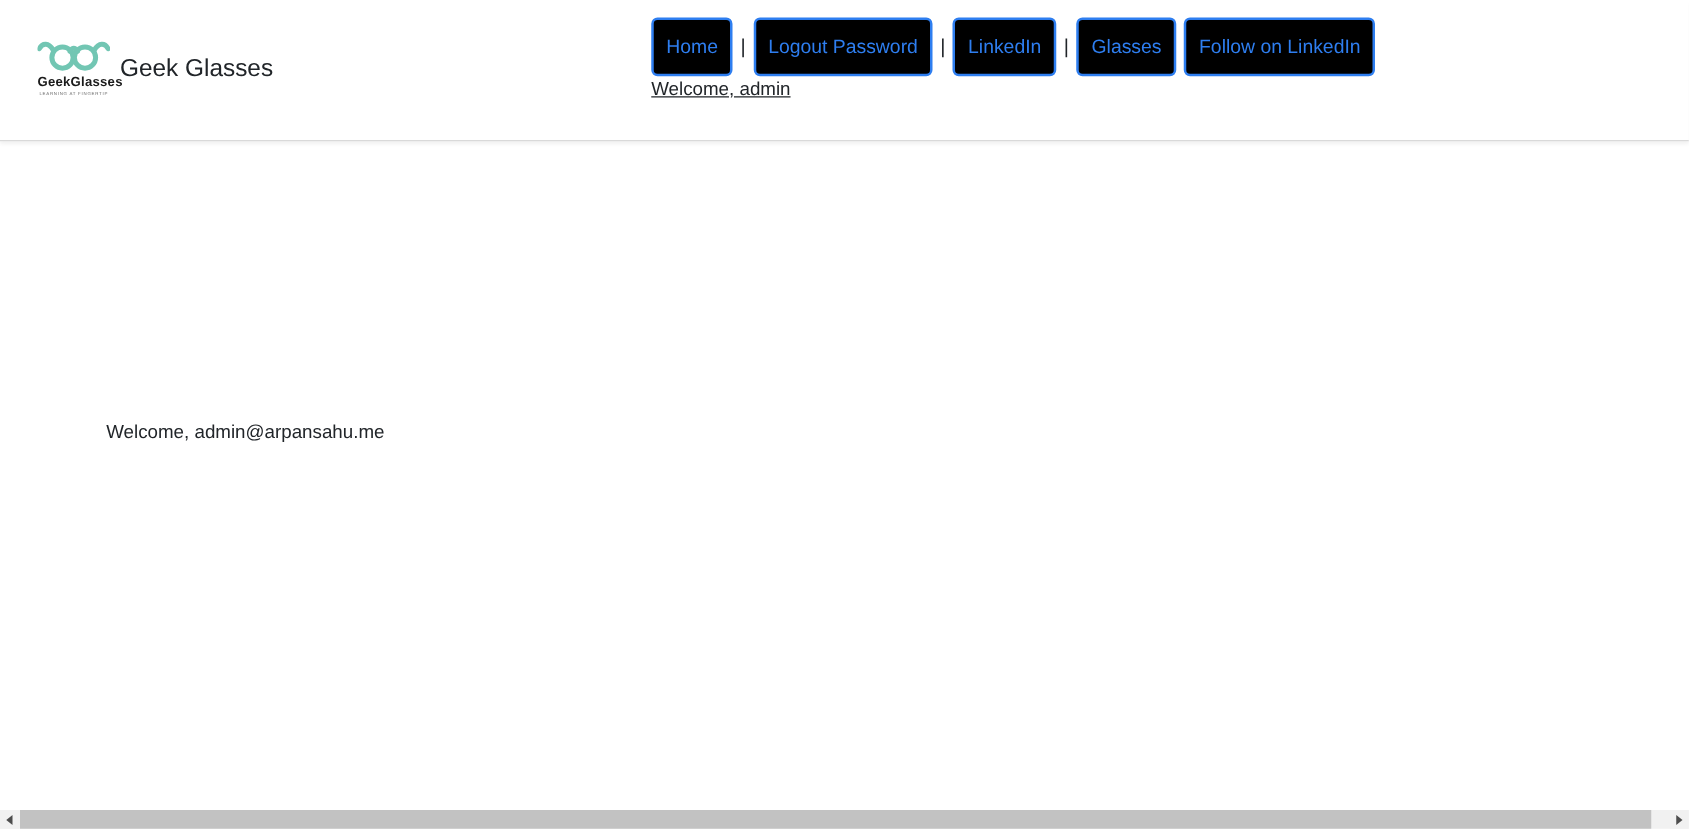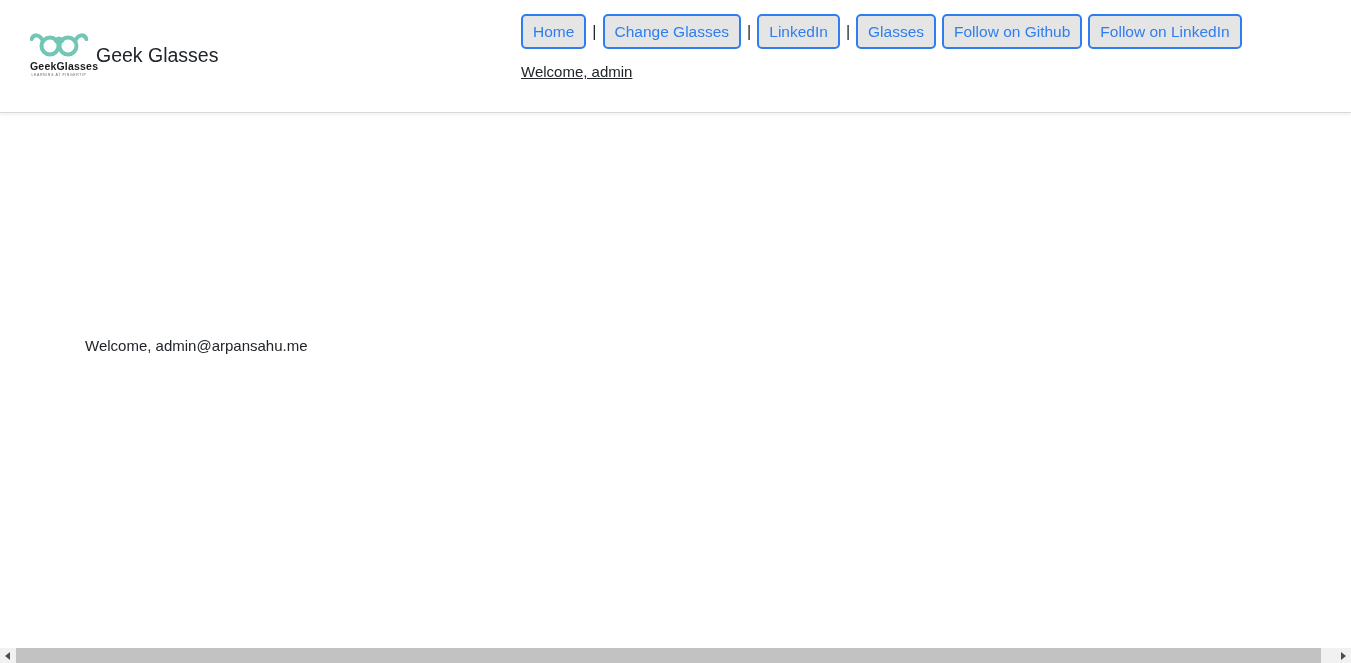--- a/index.html
+++ b/index.html
@@ -36,23 +36,23 @@
     font-size: 19.5px; color: #212529; white-space: nowrap;
   }
 
   
   .nav-row {
     position: absolute; left: 521px; top: 14px;
     display: flex; align-items: center; gap: 6px; white-space: nowrap;
   }
   .btn {
     display: inline-flex; align-items: center; justify-content: center;
-    height: 35px; padding: 0 10px;
+    height: 47px; padding: 0 10px;
     border: 2px solid #2e7ef0; border-radius: 5px;
-    color: #2e7ef0; background: #e5e5e5;
+    color: #2e7ef0; background: #000000;
     font-size: 15.5px; font-family: "Liberation Sans", sans-serif;
     text-decoration: none; cursor: pointer;
   }
   .nav-sep { color: #212529; font-size: 16px; }
   .nav-welcome {
     position: absolute; left: 521px; top: 63px;
     font-size: 15px; color: #212529; text-decoration: underline;
   }
 
   
@@ -105,26 +105,25 @@
     </svg>
     <div class="logo-wordmark">GeekGlasses</div>
     <div class="logo-tagline">LEARNING AT FINGERTIP</div>
   </div>
 
   <div class="site-title">Geek Glasses</div>
 
   <nav class="nav-row">
     <a class="btn">Home</a>
     <span class="nav-sep">|</span>
-    <a class="btn">Change Glasses</a>
+    <a class="btn">Logout Password</a>
     <span class="nav-sep">|</span>
     <a class="btn">LinkedIn</a>
     <span class="nav-sep">|</span>
     <a class="btn">Glasses</a>
-    <a class="btn">Follow on Github</a>
     <a class="btn">Follow on LinkedIn</a>
   </nav>
 
   <div class="nav-welcome">Welcome, admin</div>
 </div>
 
 <main>
   <p class="main-message">Welcome, admin@arpansahu.me</p>
 </main>
 

